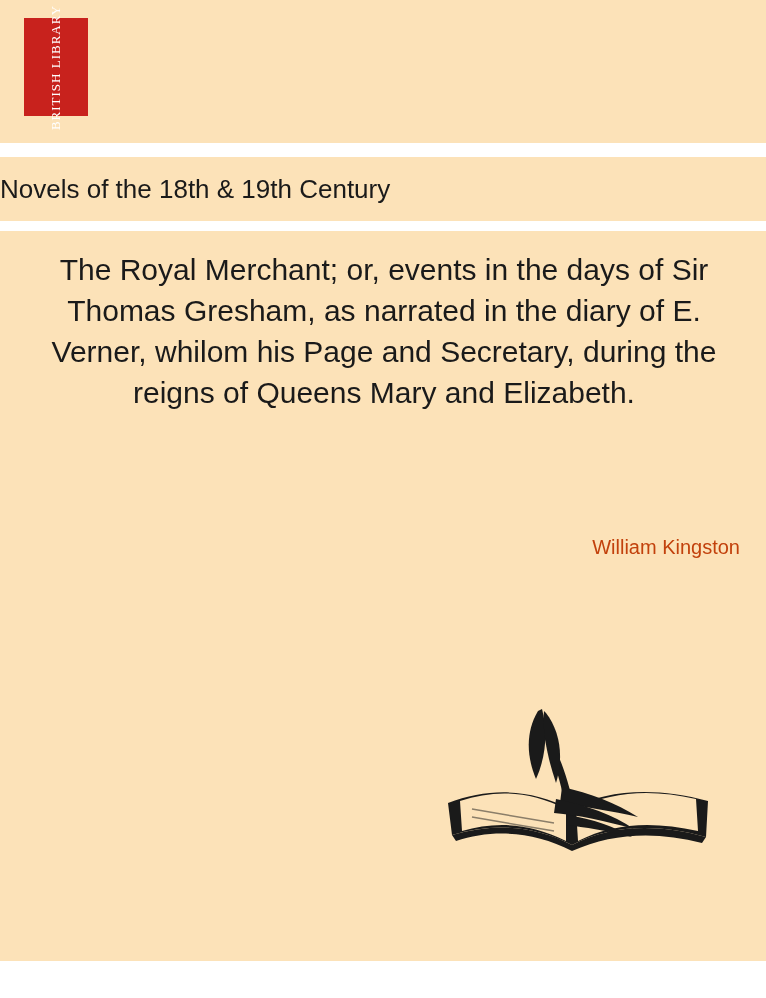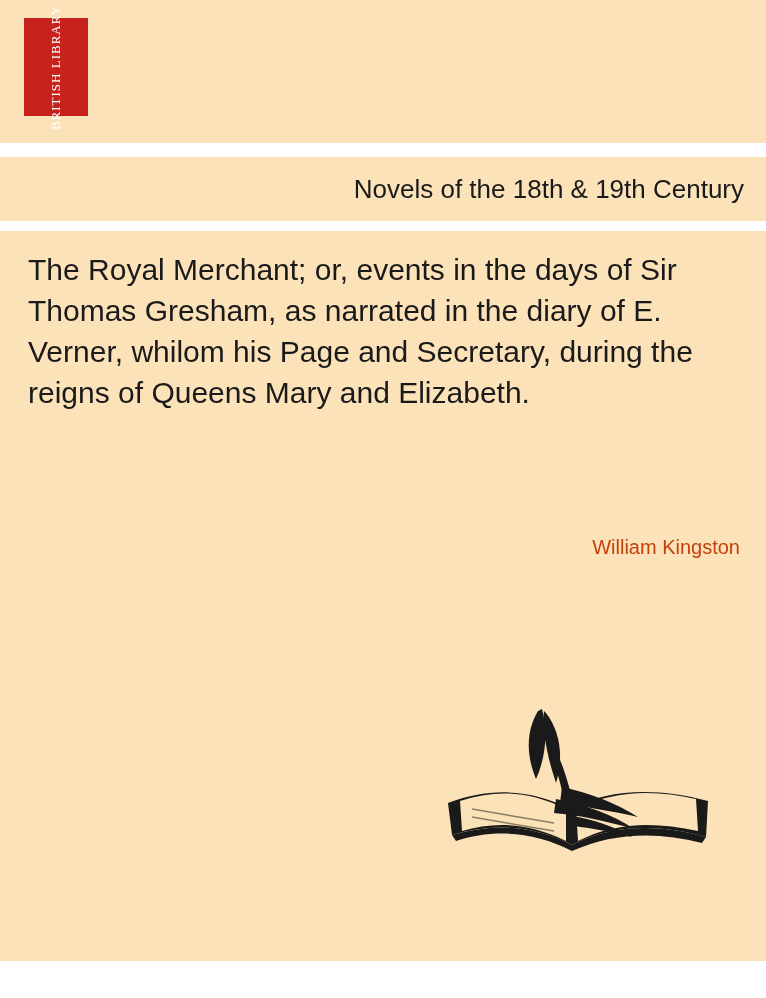--- a/index.html
+++ b/index.html
@@ -62,21 +62,21 @@
   
   .series-band {
     position: absolute;
     left: 0;
     top: 157px;
     width: 766px;
     height: 64px;
     background: #fce2b8;
     display: flex;
     align-items: center;
-    justify-content: flex-end;
+    justify-content: flex-start;
     box-sizing: border-box;
     padding-right: 22px;
   }
   .series-title {
     font-family: "Liberation Sans", sans-serif;
     font-size: 26px;
     color: #1a1a1a;
   }
   .white-strip-2 {
     position: absolute;
@@ -97,20 +97,21 @@
   }
   .book-title {
     position: absolute;
     left: 28px;
     top: 18px;
     width: 712px;
     font-size: 30px;
     line-height: 41px;
     color: #1a1a1a;
     font-family: "Liberation Sans", sans-serif;
+    text-align: center;
   }
   .author {
     position: absolute;
     right: 26px;
     top: 305px;
     font-size: 20px;
     color: #c2410c;
     text-align: right;
     font-family: "Liberation Sans", sans-serif;
   }

